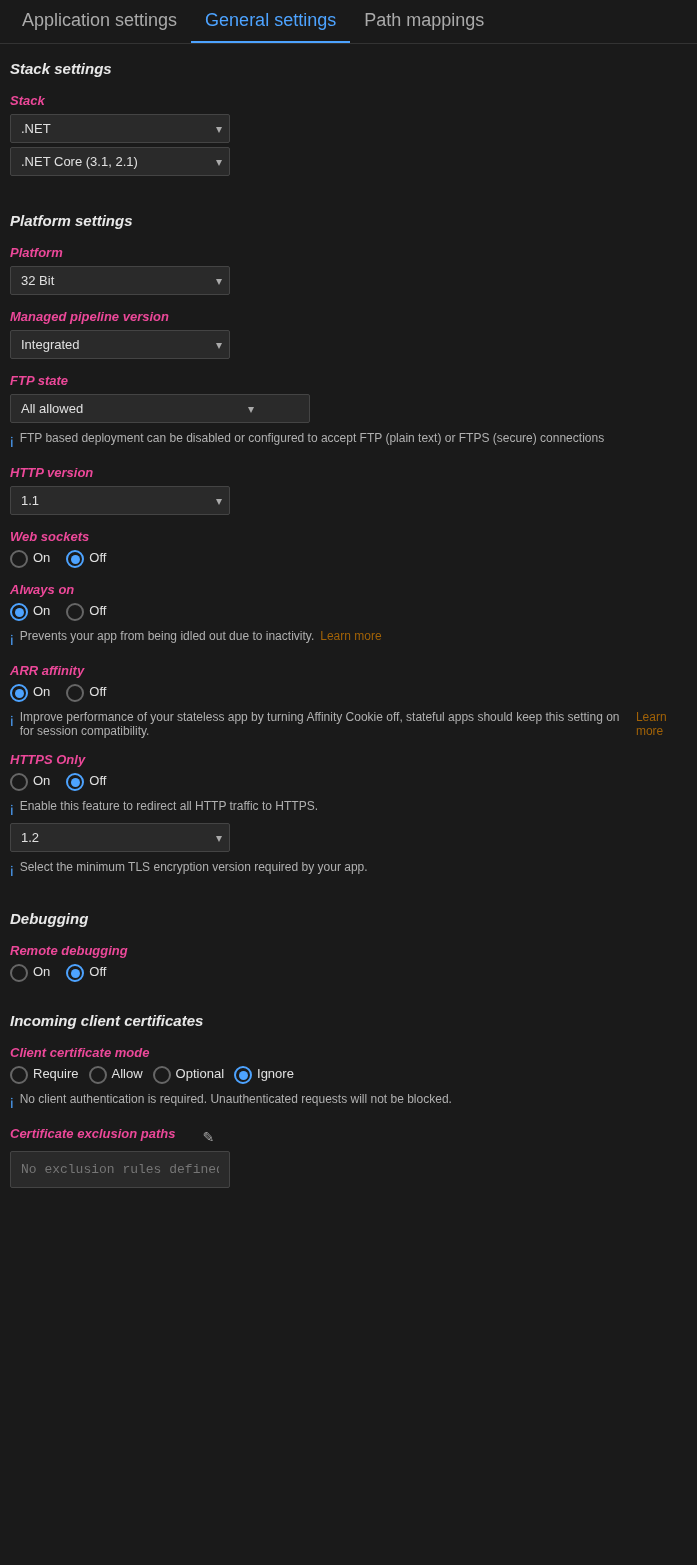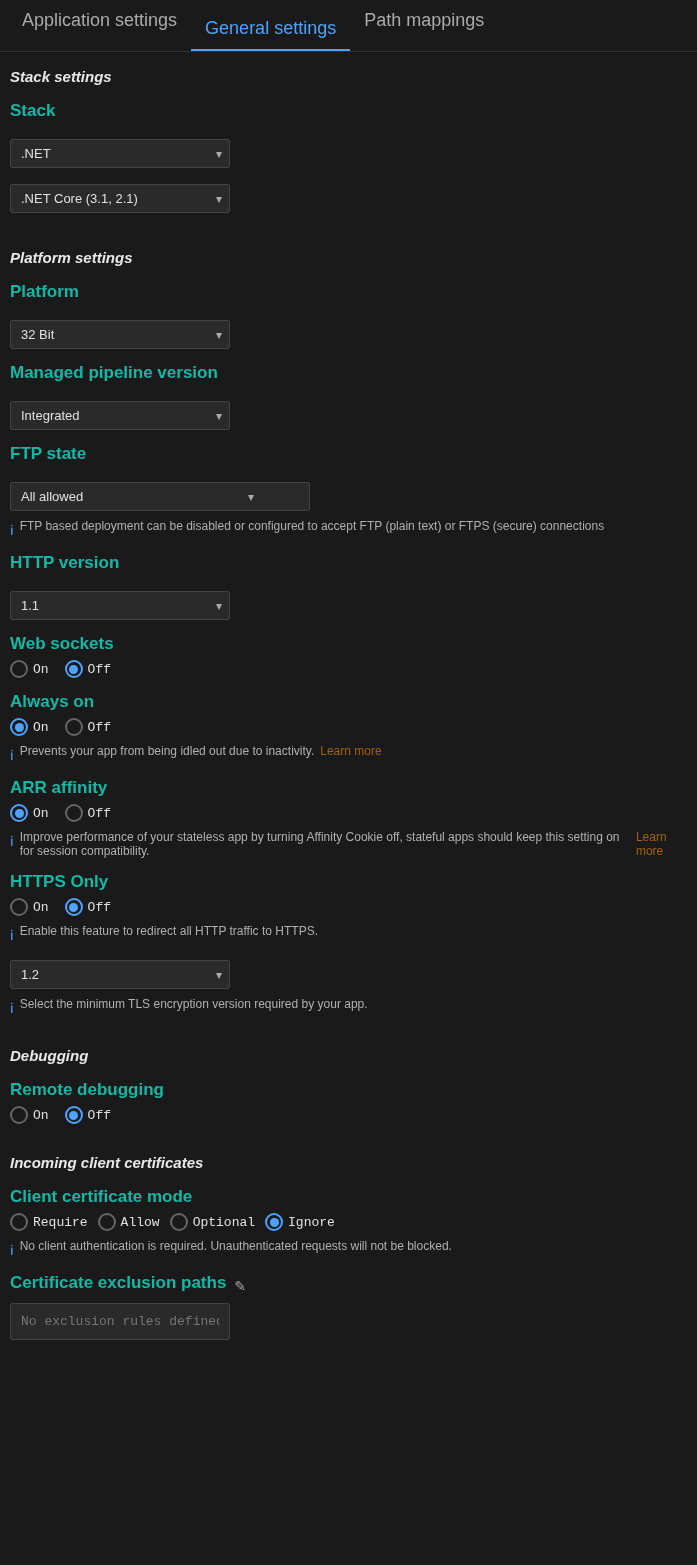--- a/index.html
+++ b/index.html
@@ -21,44 +21,43 @@
       padding: 10px 14px;
       cursor: pointer;
       color: #aaa;
       font-size: 18px;
       white-space: nowrap;
       border-bottom: 2px solid transparent;
     }
     .tab.active {
       color: #4da3ff;
       border-bottom: 2px solid #4da3ff;
-      margin-top: 8px;
     }
     .content {
       padding: 16px 10px;
     }
     .section-title {
       font-size: 15px;
       font-weight: 600;
       color: #e8e8e8;
       margin-bottom: 16px;
       font-style: italic;
     }
     .field-label {
-      font-size: 17px;
+      font-size: 13px;
       font-weight: 600;
-      color: #14b8a6;
+      color: #ec4899;
       margin-bottom: 6px;
       margin-top: 14px;
+      font-style: italic;
     }
     .select-wrapper {
       position: relative;
       display: inline-block;
       width: 220px;
-      margin-top: 12px;
     }
     .select-control {
       background: #2a2a2a;
       border: 1px solid #444;
       color: #e0e0e0;
       padding: 6px 32px 6px 10px;
       width: 100%;
       font-size: 13px;
       appearance: none;
       cursor: pointer;
@@ -92,24 +91,23 @@
       margin-top: 1px;
     }
     .radio-group {
       display: flex;
       align-items: center;
       gap: 16px;
       margin-top: 6px;
     }
     .radio-option {
       display: flex;
-      align-items: center;
+      align-items: flex-start;
       gap: 5px;
       cursor: pointer;
-      font-family: Liberation Mono, monospace;
     }
     .radio-circle {
       width: 18px;
       height: 18px;
       border-radius: 50%;
       border: 2px solid #666;
       display: flex;
       align-items: center;
       justify-content: center;
       flex-shrink: 0;
@@ -159,21 +157,21 @@
     .edit-icon-btn {
       background: none;
       border: none;
       color: #aaa;
       cursor: pointer;
       font-size: 14px;
       padding: 2px 4px;
     }
     .cert-excl-header {
       display: flex;
-      gap: 4px;
+      gap: 23px;
       margin-top: 14px;
       margin-bottom: 4px;
     }
   </style>
 </head>
 <body>
 
 <div class="tabs">
   <div class="tab">Application settings</div>
   <div class="tab active">General settings</div>

